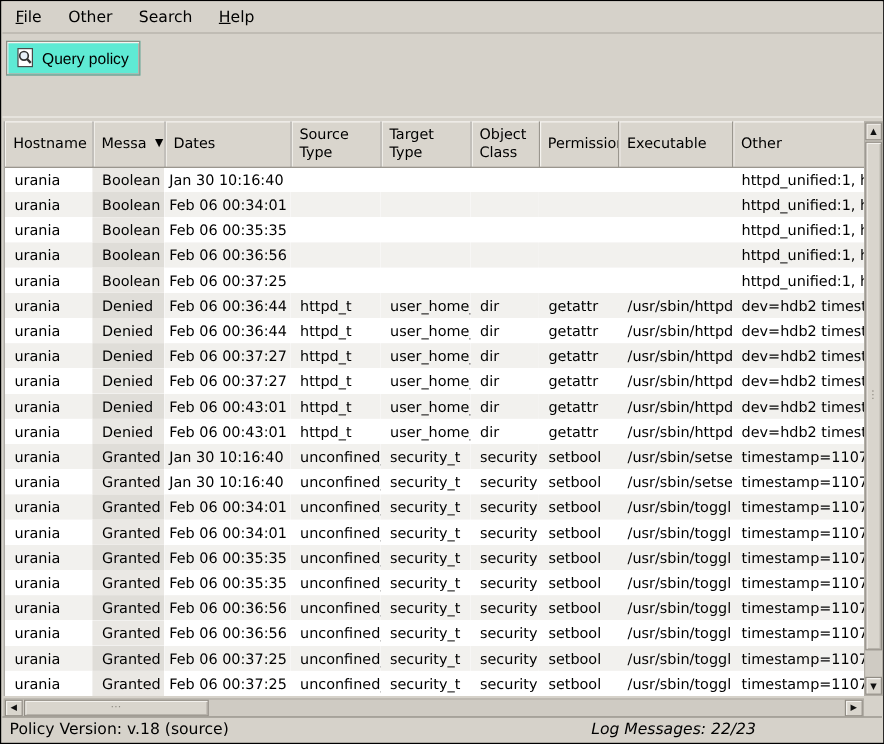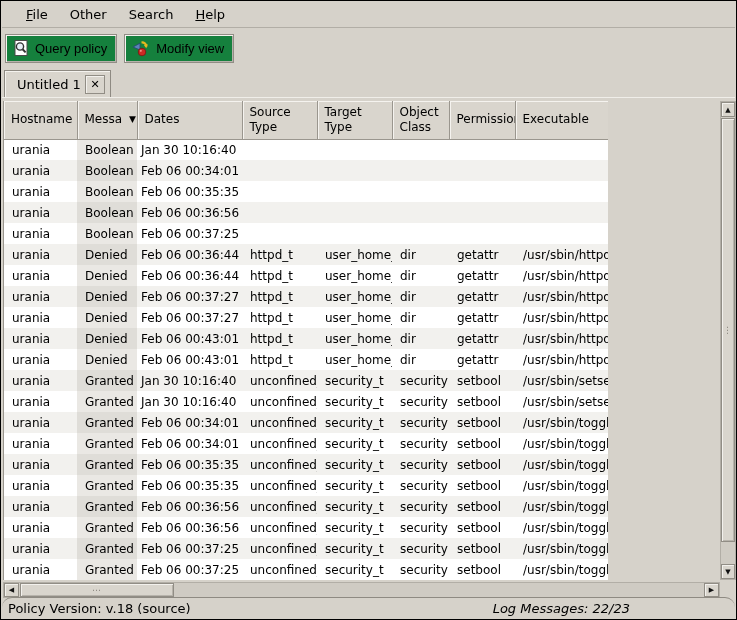--- a/index.html
+++ b/index.html
@@ -7,37 +7,37 @@
   body { font-family:"DejaVu Sans","Liberation Sans",sans-serif; font-size:12px; color:#000; }
 
   .window {
     position:relative; width:737px; height:620px;
     background:#d6d2ca; border:1px solid #000; overflow:hidden;
   }
 
   
   .menubar {
     position:absolute; left:1px; right:1px; top:0; height:27px;
-    display:flex; align-items:center; padding-left:13px;
+    display:flex; align-items:center; padding-left:0;
     background:#d6d2ca; border-bottom:1px solid #b2aea6;
     font-size:13px;
   }
   .menu-item { padding:4px 11px; cursor:default; }
   .menu-item .accel { text-decoration:underline; }
 
   
   .toolbar {
     position:absolute; left:1px; right:1px; top:28px; height:38px;
     display:flex; align-items:center; gap:7px; padding-left:3px;
     background:#d6d2ca;
   }
   .tb-button {
     display:flex; align-items:center; gap:5px;
     height:29px; padding:0 9px 0 6px;
-    background:#15803d; border:1px solid #918d85;
+    background:#5eead4; border:1px solid #918d85;
     box-shadow: inset 1px 1px 0 #f5f3ef, inset -1px -1px 0 #b7b3ab;
     font-size:13px; cursor:default;justify-content:flex-end;
   }
   .tb-button svg { display:block; }
 
   
   .tabrow {
     position:absolute; left:1px; right:1px; top:66px; height:30px;
     background:#d6d2ca;
   }
@@ -54,21 +54,21 @@
     box-shadow: inset 1px 1px 0 #f3f1ed;
     font-size:11px; font-weight:bold; cursor:default;
   }
   .page-edge {
     position:absolute; left:1px; right:1px; top:96px; height:3px;
     background:#d6d2ca; border-top:1px solid #f0eee9;
   }
 
   
   .table-wrap {
-    position:absolute; left:2px; top:100px; width:605px; height:479px;
+    position:absolute; left:2px; top:100px; width:717px; height:479px;
     background:#fff; overflow:hidden; border-left:1px solid #9a968e;
   }
   table.log { border-collapse:collapse; table-layout:fixed; width:717px; }
   table.log th {
     height:38px; background:#d9d5cd;
     border-right:1px solid #9a968e; border-bottom:1px solid #9a968e;
     box-shadow: inset 1px 1px 0 #f5f3ef;
     font-weight:normal; text-align:left; vertical-align:middle;
     padding:2px 4px 2px 7px; font-size:12px; line-height:1.25;
     white-space:pre-line; overflow:hidden;
@@ -118,21 +118,21 @@
     box-shadow: inset 1px 1px 0 #f3f1ed, inset -1px -1px 0 #b7b3ab;
     display:flex; align-items:center; justify-content:center;
   }
   .grip { font-size:9px; color:#8e8a82; line-height:1; letter-spacing:1px; }
 
   
   .statusbar {
     position:absolute; left:1px; right:1px; bottom:1px; height:21px;
     display:flex; align-items:center;
     background:#d6d2ca; border-top:1px solid #8e8a82;
-    font-size:13px; padding:0 6px;border-radius:10px;
+    font-size:13px; padding:0 6px;
   }
   .status-left  { flex:1.15; text-align:left; white-space:nowrap; }
   .status-mid   { flex:1;    text-align:center; white-space:nowrap;font-style:italic; }
   .status-right { flex:1.45; text-align:right; white-space:nowrap; }
 </style>
 </head>
 <body>
 
 <div class="window">
 
@@ -147,42 +147,22 @@
     <button class="tb-button">
       <span>
         <svg width="18" height="18" viewBox="0 0 18 18">
           <rect x="3" y="1.5" width="12" height="15" fill="#ffffff" stroke="#4a4a4a"></rect>
           <circle cx="8" cy="7.5" r="3.6" fill="#e8f0f8" stroke="#333" stroke-width="1.4"></circle>
           <line x1="10.6" y1="10.2" x2="13.6" y2="13.4" stroke="#333" stroke-width="2"></line>
         </svg>
       </span>
       <span>Query policy</span>
     </button>
-    <button class="tb-button">
-      <span>
-        <svg width="20" height="20" viewBox="0 0 20 20">
-          <path d="M2 9 L9 5.2 L9 12 Z" fill="#5a82b8" stroke="#27476e" stroke-width="0.8"></path>
-          <path d="M10.5 4.5 A4.5 4.5 0 0 1 15.5 8.5" fill="none" stroke="#e8b820" stroke-width="2.2"></path>
-          <path d="M16.8 6.2 L15.3 10.2 L12.9 7.3 Z" fill="#e8b820"></path>
-          <circle cx="11" cy="14" r="3.8" fill="#cc2a24" stroke="#7a1410" stroke-width="0.8"></circle>
-          <circle cx="9.8" cy="12.8" r="1.1" fill="#ef8a82"></circle>
-        </svg>
-      </span>
-      <span>Modify view</span>
-    </button>
-  </div>
-
-  <div class="tabrow">
-    <div class="tab">
-      <span>Untitled 1</span>
-      <span class="tab-close">
-          <span>✕</span>
-        </span>
-    </div>
-  </div>
+  </div>
+
   <div class="page-edge"></div>
 
   <div class="table-wrap">
     <table class="log">
       <colgroup>
         <col style="width:73px">
           <col style="width:60px">
           <col style="width:105px">
         <col style="width:75px">
           <col style="width:75px">

